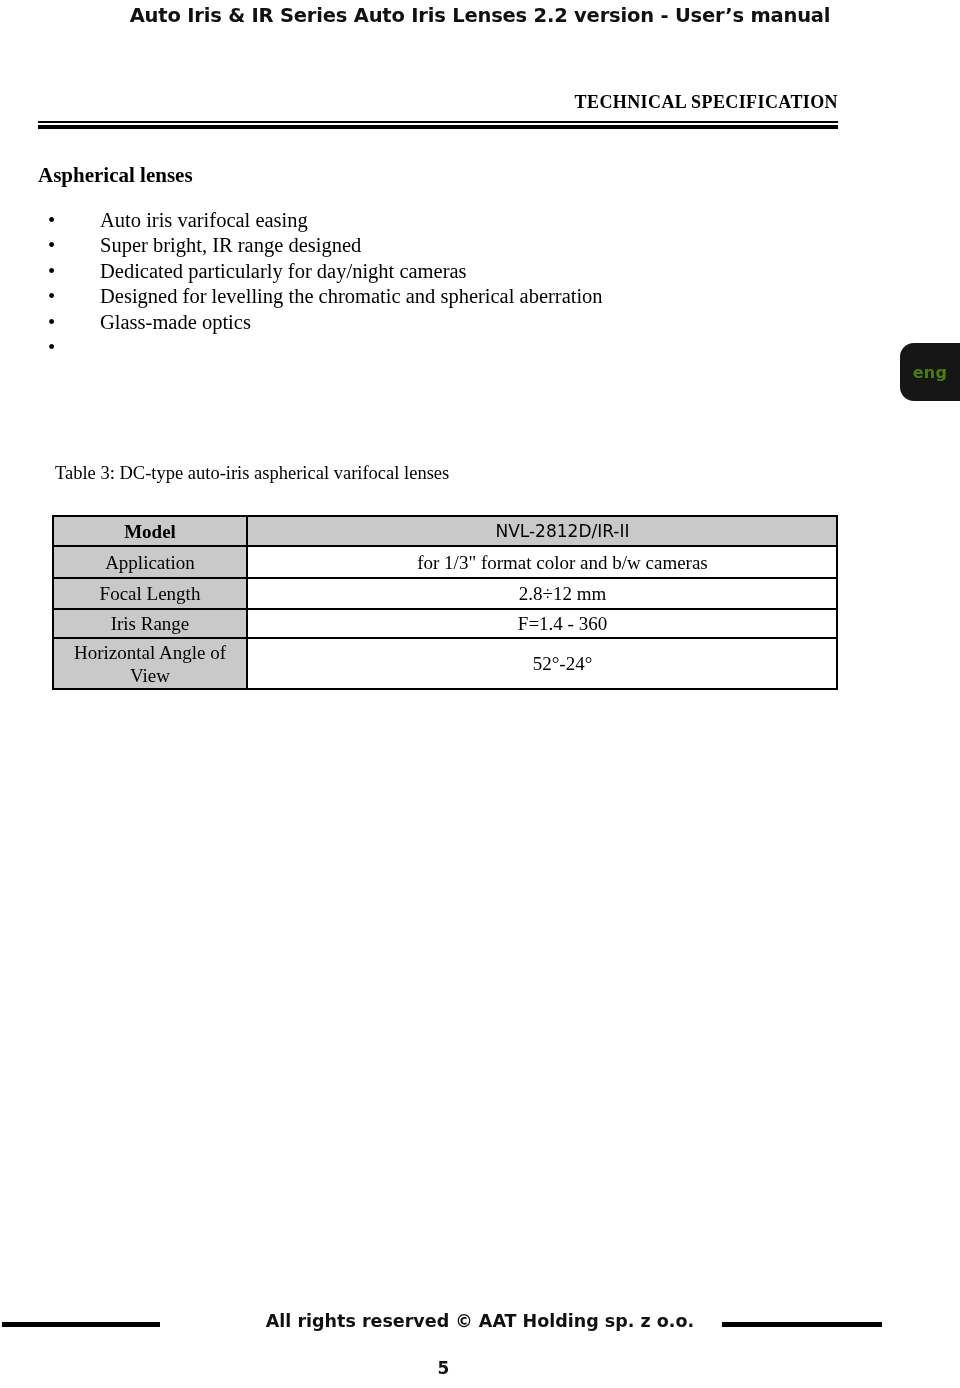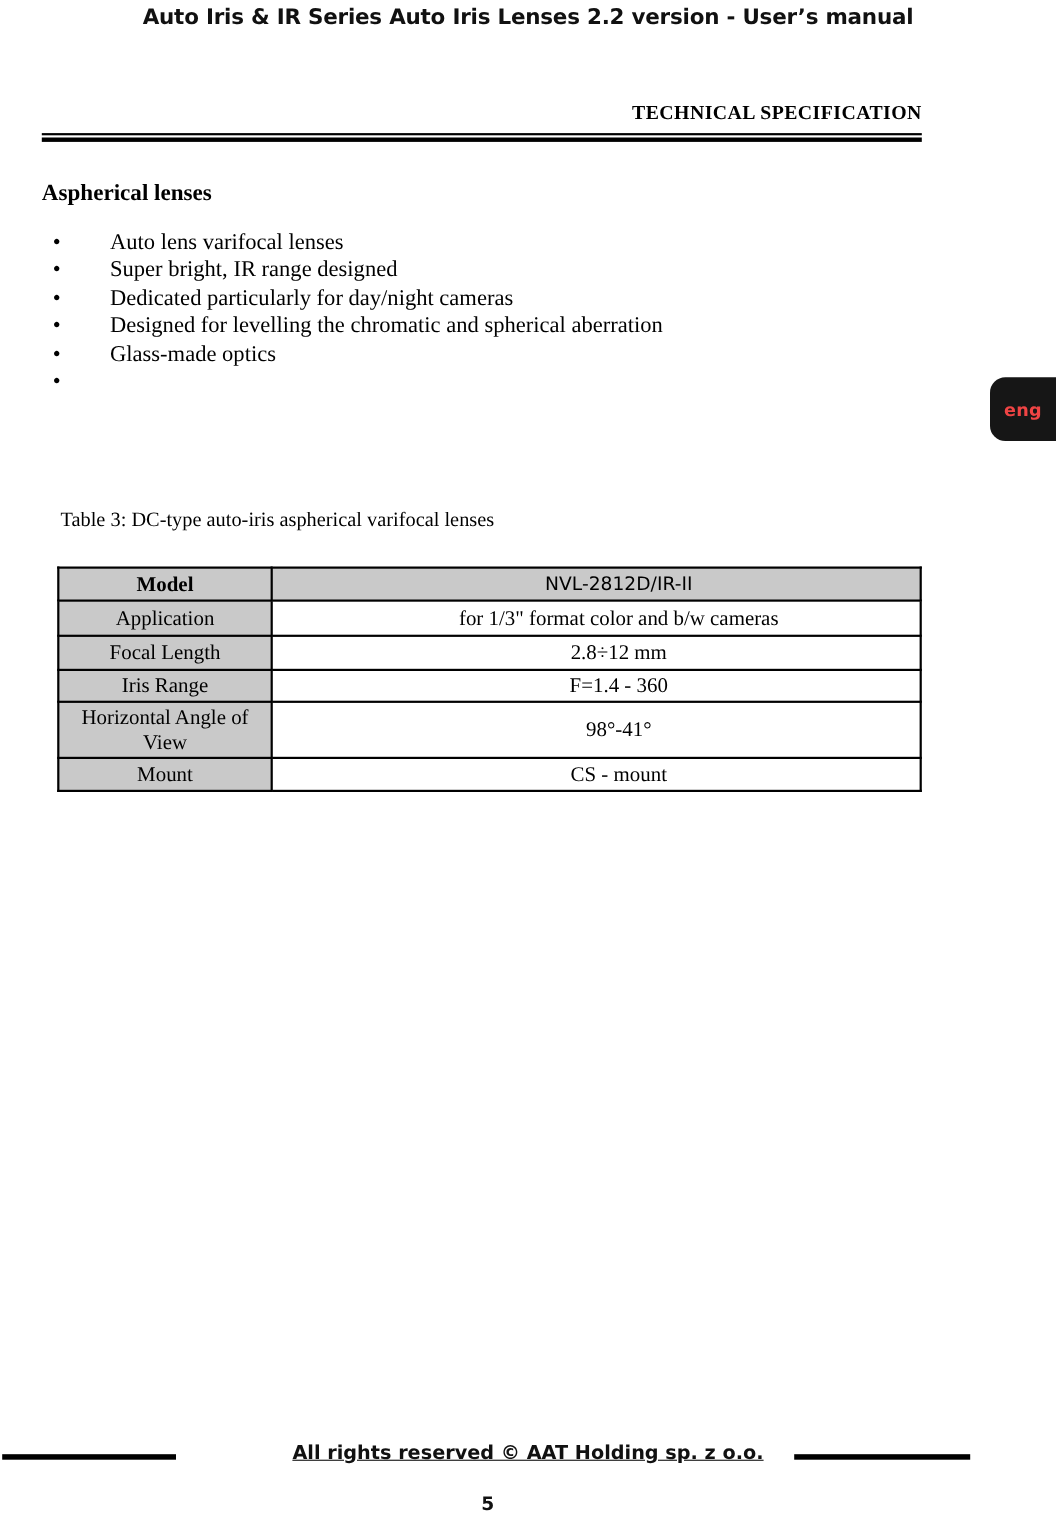--- a/index.html
+++ b/index.html
@@ -111,21 +111,21 @@
   
   .lang-tab {
     position: absolute;
     right: 0;
     top: 343px;
     width: 60px;
     height: 58px;
     background: #161616;
     border-top-left-radius: 14px;
     border-bottom-left-radius: 14px;
-    color: #ef4444;
+    color: #4d7c0f;
     font-family: "DejaVu Sans", "Liberation Sans", sans-serif;
     font-size: 16px;
     font-weight: 600;
     display: flex;
     align-items: center;
     justify-content: center;
     letter-spacing: 0.3px;
   }
 
   
@@ -198,21 +198,20 @@
   .footer-text {
     position: absolute;
     left: 0;
     top: 1311px;
     width: 960px;
     text-align: center;
     font-family: "DejaVu Sans", "Liberation Sans", sans-serif;
     font-size: 17.5px;
     font-weight: 600;
     color: #111111;
-    text-decoration: underline;
   }
   .page-number {
     position: absolute;
     left: 0;
     top: 1358px;
     width: 887px;
     text-align: center;
     font-family: "DejaVu Sans", "Liberation Sans", sans-serif;
     font-size: 17px;
     font-weight: 600;
@@ -231,21 +230,21 @@
   <div class="title-rule">
     <div class="thin"></div>
     <div class="thick"></div>
   </div>
 
   <div class="sub-heading">Aspherical lenses</div>
 
   <ul class="bullets">
     <li>
       <span class="bullet-dot">•</span>
-      <span>Auto lens varifocal lenses</span>
+      <span>Auto iris varifocal easing</span>
     </li>
     <li>
       <span class="bullet-dot">•</span>
       <span>Super bright, IR range designed</span>
     </li>
     <li>
       <span class="bullet-dot">•</span>
       <span>Dedicated particularly for day/night cameras</span>
     </li>
     <li>
@@ -282,25 +281,21 @@
       <tr class="r-focal">
         <td class="label">Focal Length</td>
         <td class="value">2.8÷12 mm</td>
       </tr>
       <tr class="r-iris">
         <td class="label">Iris Range</td>
         <td class="value">F=1.4 - 360</td>
       </tr>
       <tr class="r-angle">
         <td class="label">Horizontal Angle of View</td>
-        <td class="value">98°-41°</td>
-      </tr>
-      <tr class="r-mount">
-        <td class="label">Mount</td>
-        <td class="value">CS - mount</td>
+        <td class="value">52°-24°</td>
       </tr>
     </tbody>
   </table>
 
   <div class="footer-rule-left"></div>
   <div class="footer-rule-right"></div>
   <div class="footer-text">All rights reserved © AAT Holding sp. z o.o.</div>
 
   <div class="page-number">5</div>
 

